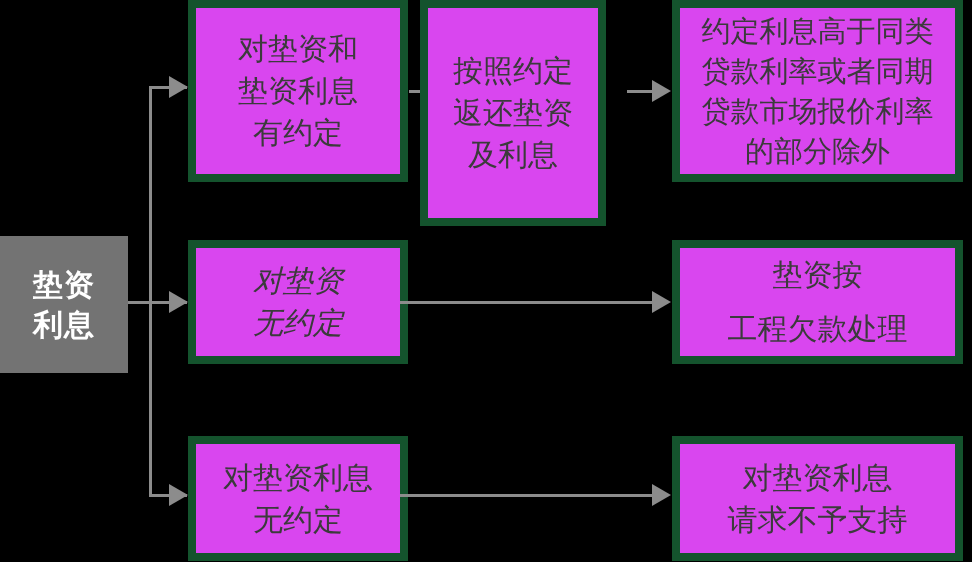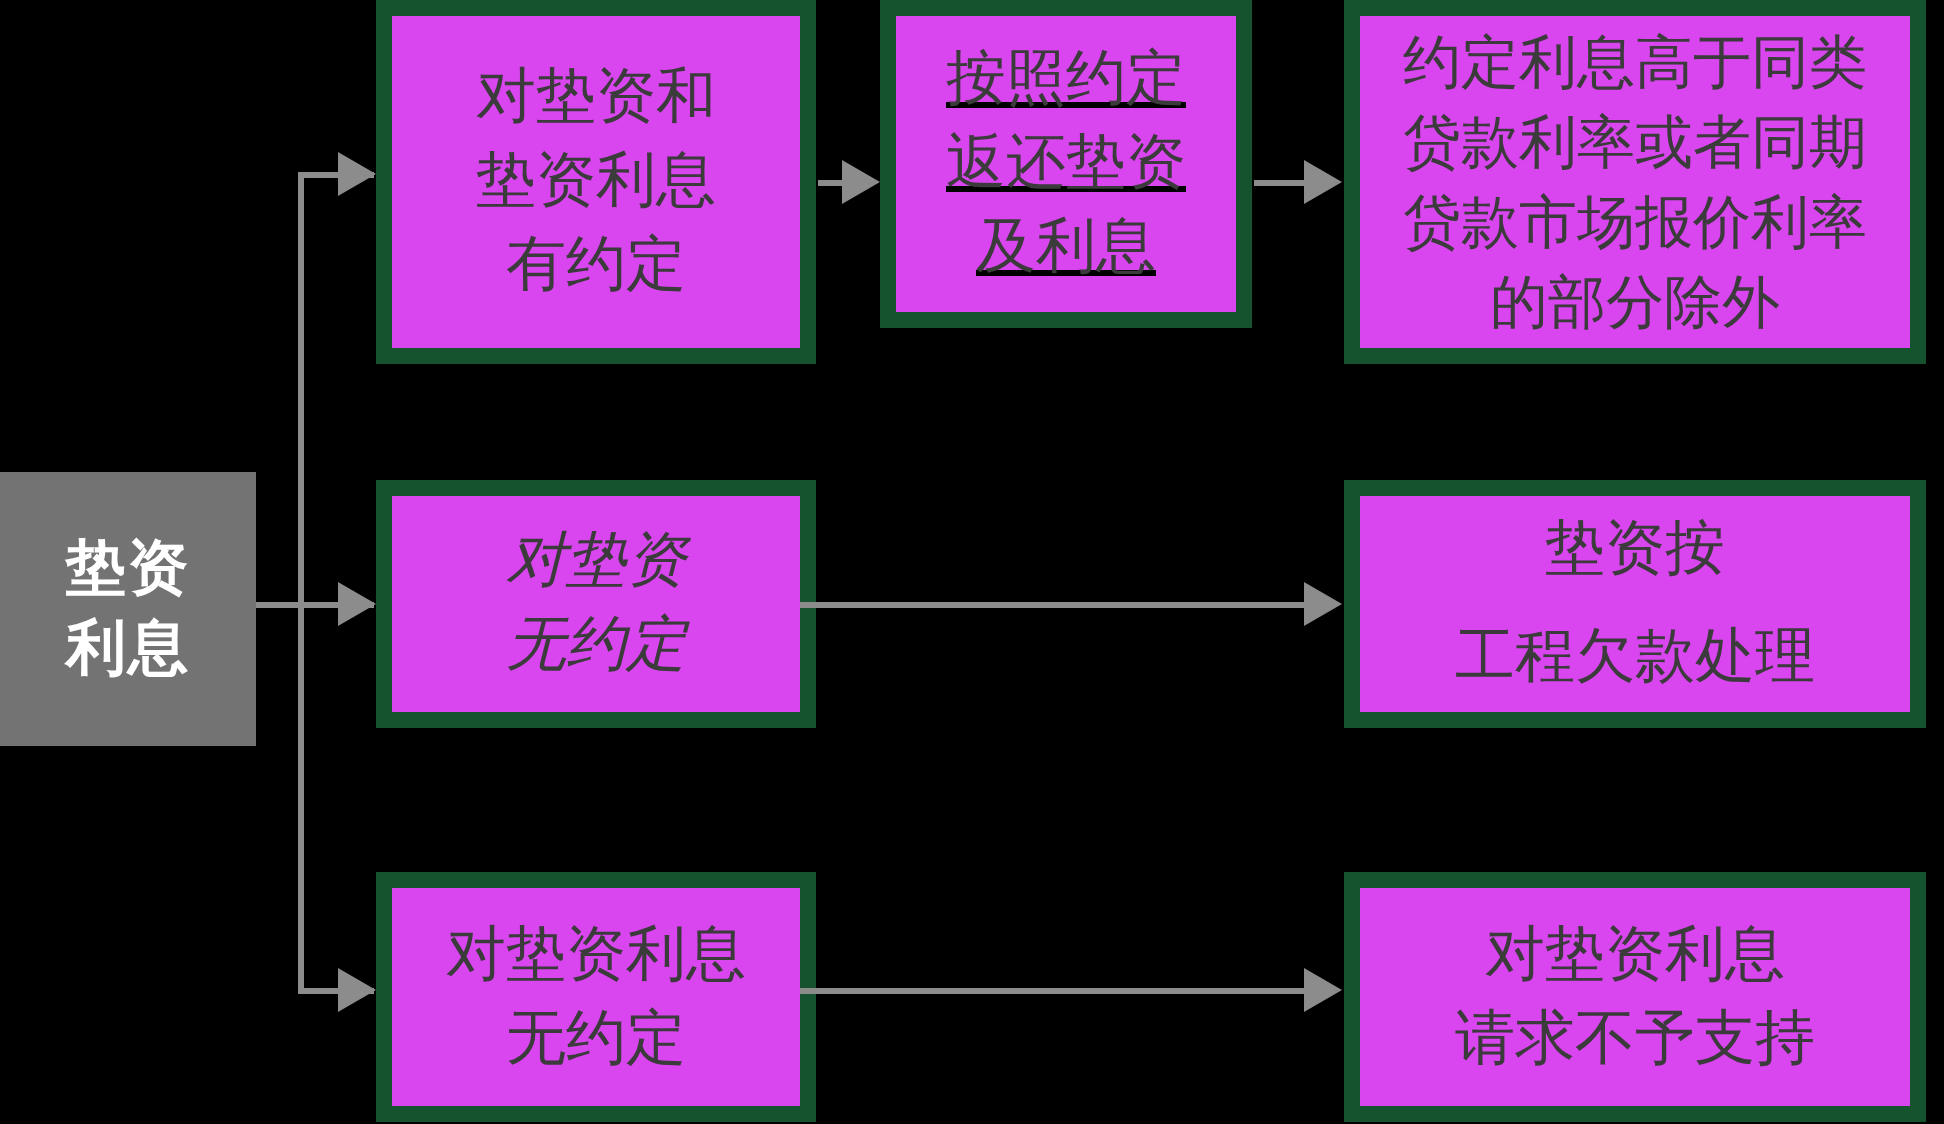--- a/index.html
+++ b/index.html
@@ -59,21 +59,21 @@
     line-height: 42px;
     white-space: nowrap;
   }
   .node.compact .line {
     font-size: 29px;
     line-height: 40px;
   }
 
   
   #node-r1c1 { left: 188px; top: 0px;   width: 220px; height: 182px; }
-  #node-r1c2 { left: 440px; top: 0px;   width: 186px; height: 164px; text-decoration: underline; }
+  #node-r1c2 { left: 420px; top: 0px;   width: 186px; height: 226px; }
   #node-r1c3 { left: 672px; top: 0px;   width: 291px; height: 182px; }
   #node-r2c1 { left: 188px; top: 240px; width: 220px; height: 124px; font-style: italic; }
   #node-r2c3 { left: 672px; top: 240px; width: 291px; height: 124px; gap: 12px; }
   #node-r3c1 { left: 188px; top: 436px; width: 220px; height: 125px; }
   #node-r3c3 { left: 672px; top: 436px; width: 291px; height: 125px; }
 
   
   .conn {
     position: absolute;
     background: #8c8c8c;

